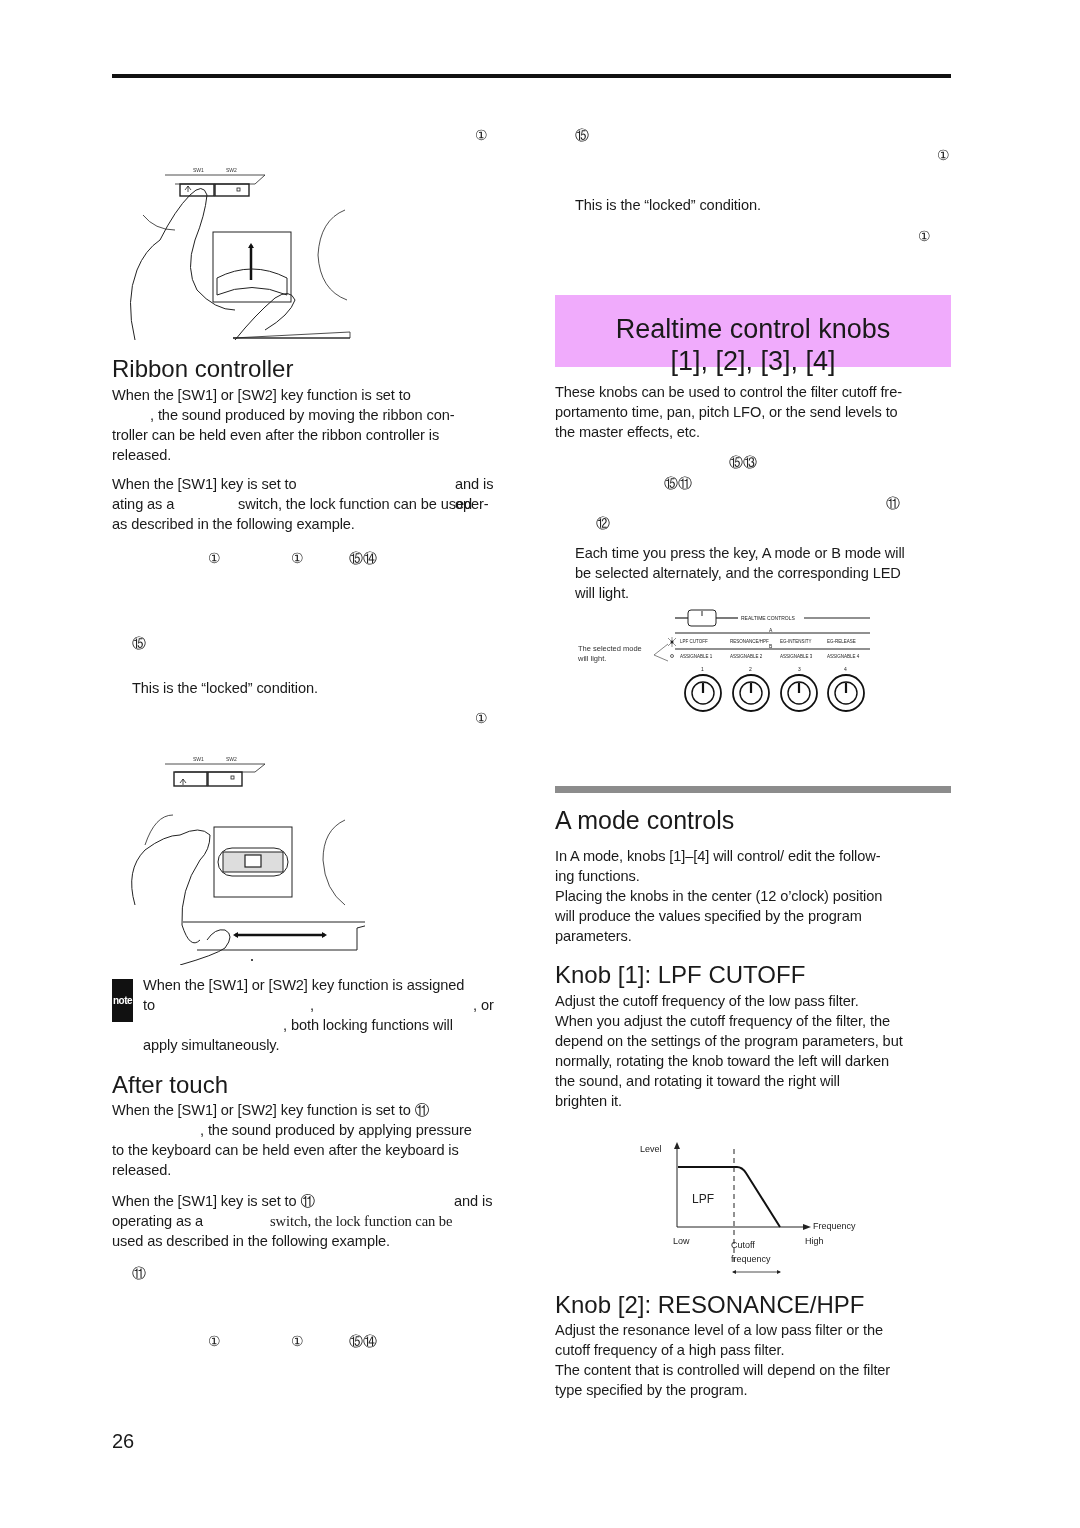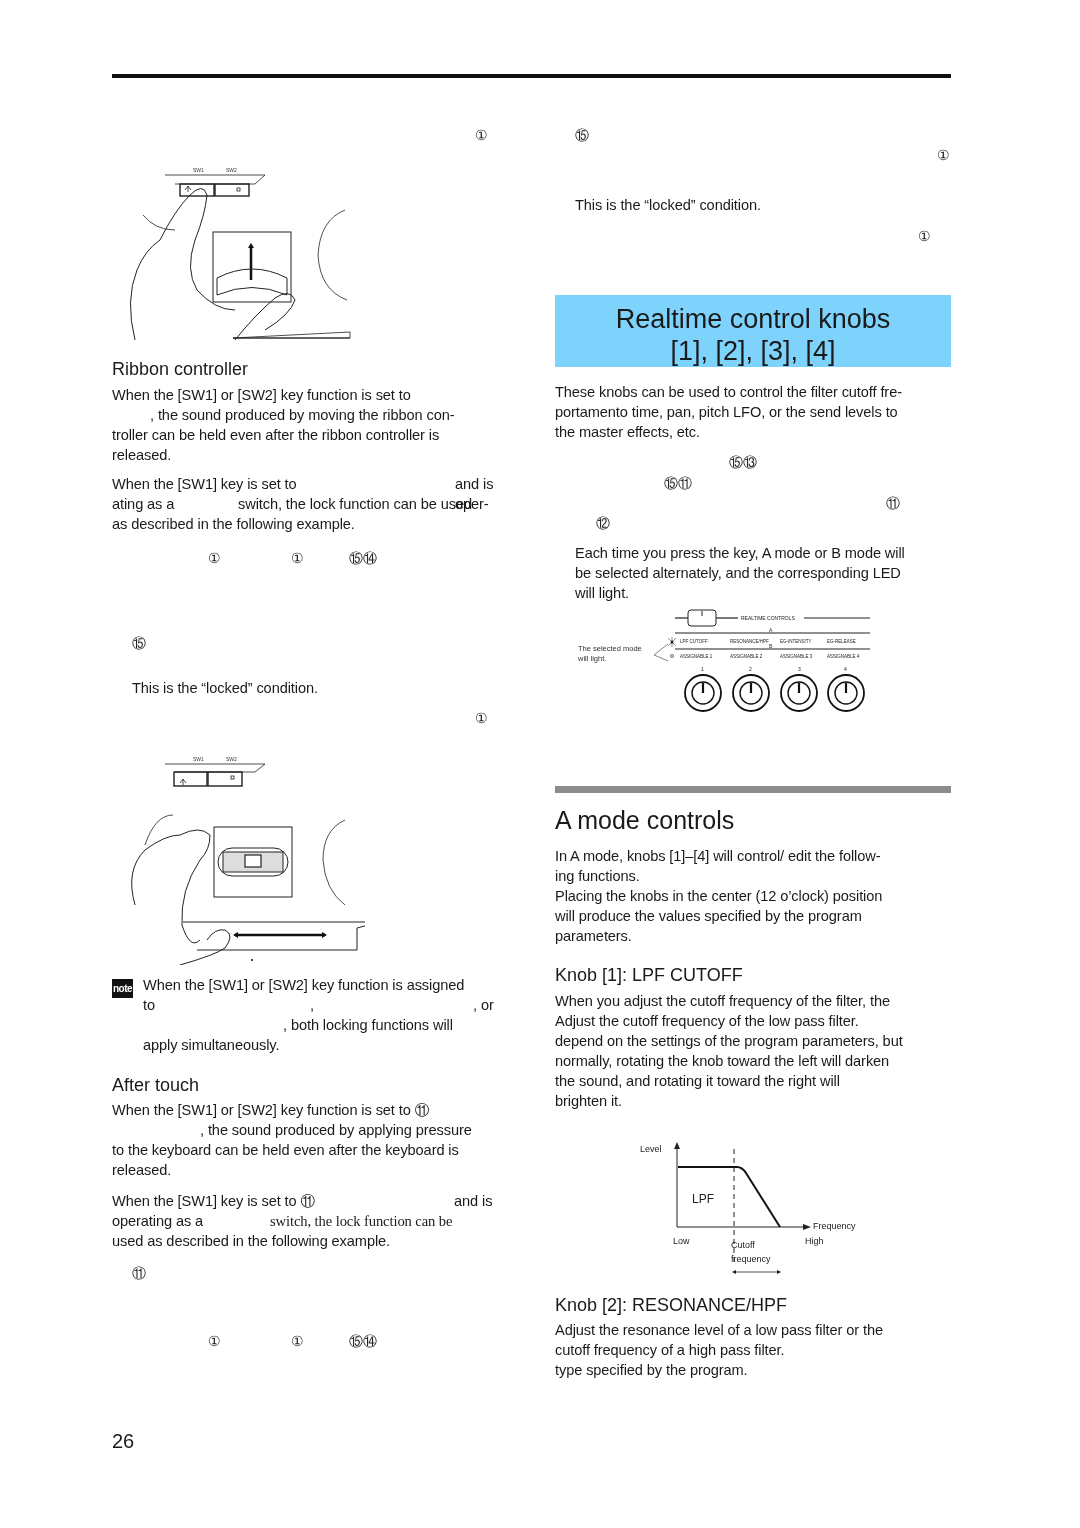--- a/index.html
+++ b/index.html
@@ -2,27 +2,27 @@
 <html><head>
 <meta charset="utf-8">
 <style>
   html, body { margin:0; padding:0; background:#fff; }
   body { width:1080px; height:1528px; position:relative; overflow:hidden;
          font-family:"Liberation Sans", sans-serif; color:#1a1a1a; }
   .abs { position:absolute; }
   .top-rule { left:112px; top:74px; width:839px; height:4px; background:#111; }
   .body-txt { font-size:14.6px; line-height:20px; letter-spacing:-0.1px; }
   .circ { font-size:14px; color:#222; }
-  .h2 { font-size:18px; line-height:22px; }
+  .h2 { font-size:24px; line-height:22px; }
   .h1 { font-size:25px; line-height:28px; }
-  .banner { left:555px; top:295px; width:396px; height:72px; background:#7dd3fc;
-            text-align:center; font-size:27px; line-height:32px; padding-top:8px; box-sizing:border-box; }
+  .banner { left:555px; top:295px; width:396px; height:72px; background:#f0abfc;
+            text-align:center; font-size:27px; line-height:32px; padding-top:18px; box-sizing:border-box; }
   .gray-rule { left:555px; top:786px; width:396px; height:7px; background:#8c8c8c; }
   .note-badge { background:#111; color:#fff; font-size:10px; font-weight:bold;
-                padding:3px 1px; line-height:13px; letter-spacing:-0.5px; }
+                padding:15px 1px; line-height:13px; letter-spacing:-0.5px; }
   svg text { font-family:"Liberation Sans", sans-serif; }
 </style>
 </head>
 <body>
 
 <div class="abs top-rule"></div>
 
 <span class="abs circ" style="left:475px;top:127px;">①</span>
 
 <svg class="abs" style="left:125px;top:160px;" width="240" height="180">
@@ -207,22 +207,22 @@
 <div class="abs body-txt" style="left:555px;top:846px;width:400px;">
   <div>In A mode, knobs [1]–[4] will control/ edit the follow-</div>
   <div>ing functions.</div>
   <div>Placing the knobs in the center (12 o’clock) position</div>
   <div>will produce the values specified by the program</div>
   <div>parameters.</div>
 </div>
 
 <div class="abs h2" style="left:555px;top:964px;">Knob [1]: LPF CUTOFF</div>
 <div class="abs body-txt" style="left:555px;top:991px;width:400px;">
+  <div>Adjust the cutoff frequency of the low pass filter.</div>
   <div>When you adjust the cutoff frequency of the filter, the</div>
-  <div>Adjust the cutoff frequency of the low pass filter.</div>
   <div>depend on the settings of the program parameters, but</div>
   <div>normally, rotating the knob toward the left will darken</div>
   <div>the sound, and rotating it toward the right will</div>
   <div>brighten it.</div>
 </div>
 
 <svg class="abs" style="left:620px;top:1135px;" width="260" height="140">
   <text x="20" y="17" font-size="9" fill="#222">Level</text>
   <line x1="57" y1="92" x2="57" y2="10" stroke="#222" stroke-width="1"></line>
   <path d="M54,14 l3,-7 l3,7 z" fill="#222"></path>
@@ -237,14 +237,15 @@
   <text x="111" y="113" font-size="9" fill="#222">Cutoff</text>
   <text x="111" y="127" font-size="9" fill="#222">frequency</text>
   <line x1="113" y1="137" x2="160" y2="137" stroke="#222" stroke-width="0.8"></line>
   <path d="M112,137 l4,-2 v4 z M161,137 l-4,-2 v4 z" fill="#222"></path>
 </svg>
 
 <div class="abs h2" style="left:555px;top:1294px;">Knob [2]: RESONANCE/HPF</div>
 <div class="abs body-txt" style="left:555px;top:1320px;width:400px;">
   <div>Adjust the resonance level of a low pass filter or the</div>
   <div>cutoff frequency of a high pass filter.</div>
+  <div>The content that is controlled will depend on the filter</div>
   <div>type specified by the program.</div>
 </div>
 
 </body></html>

